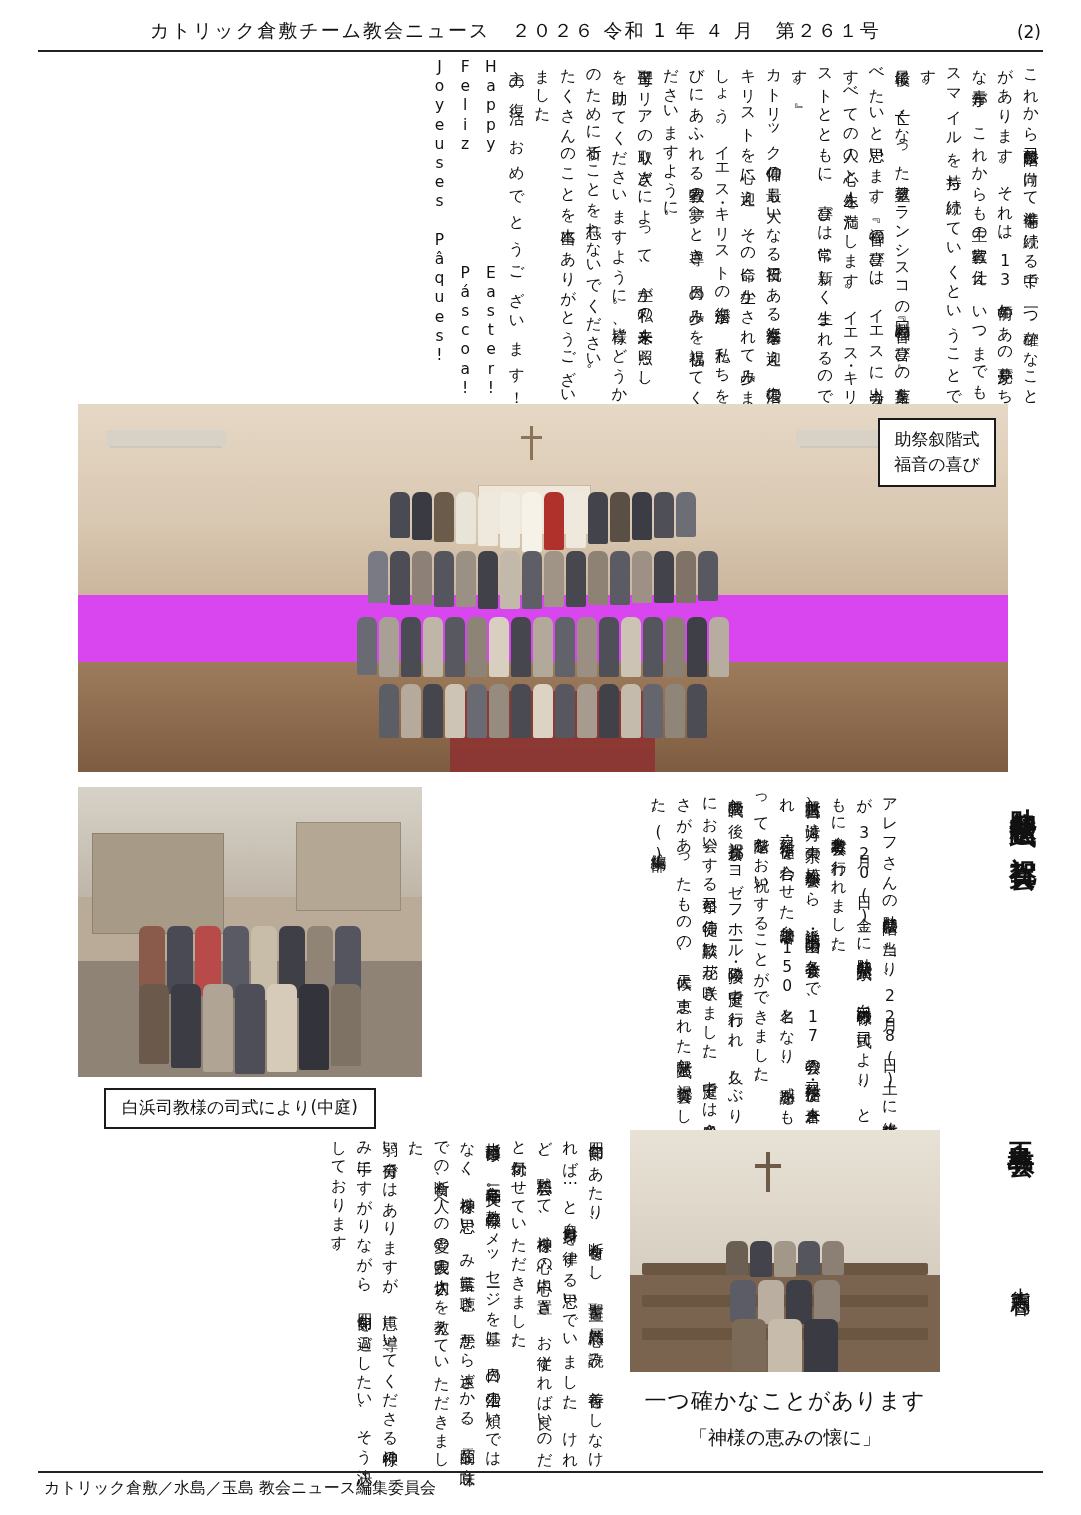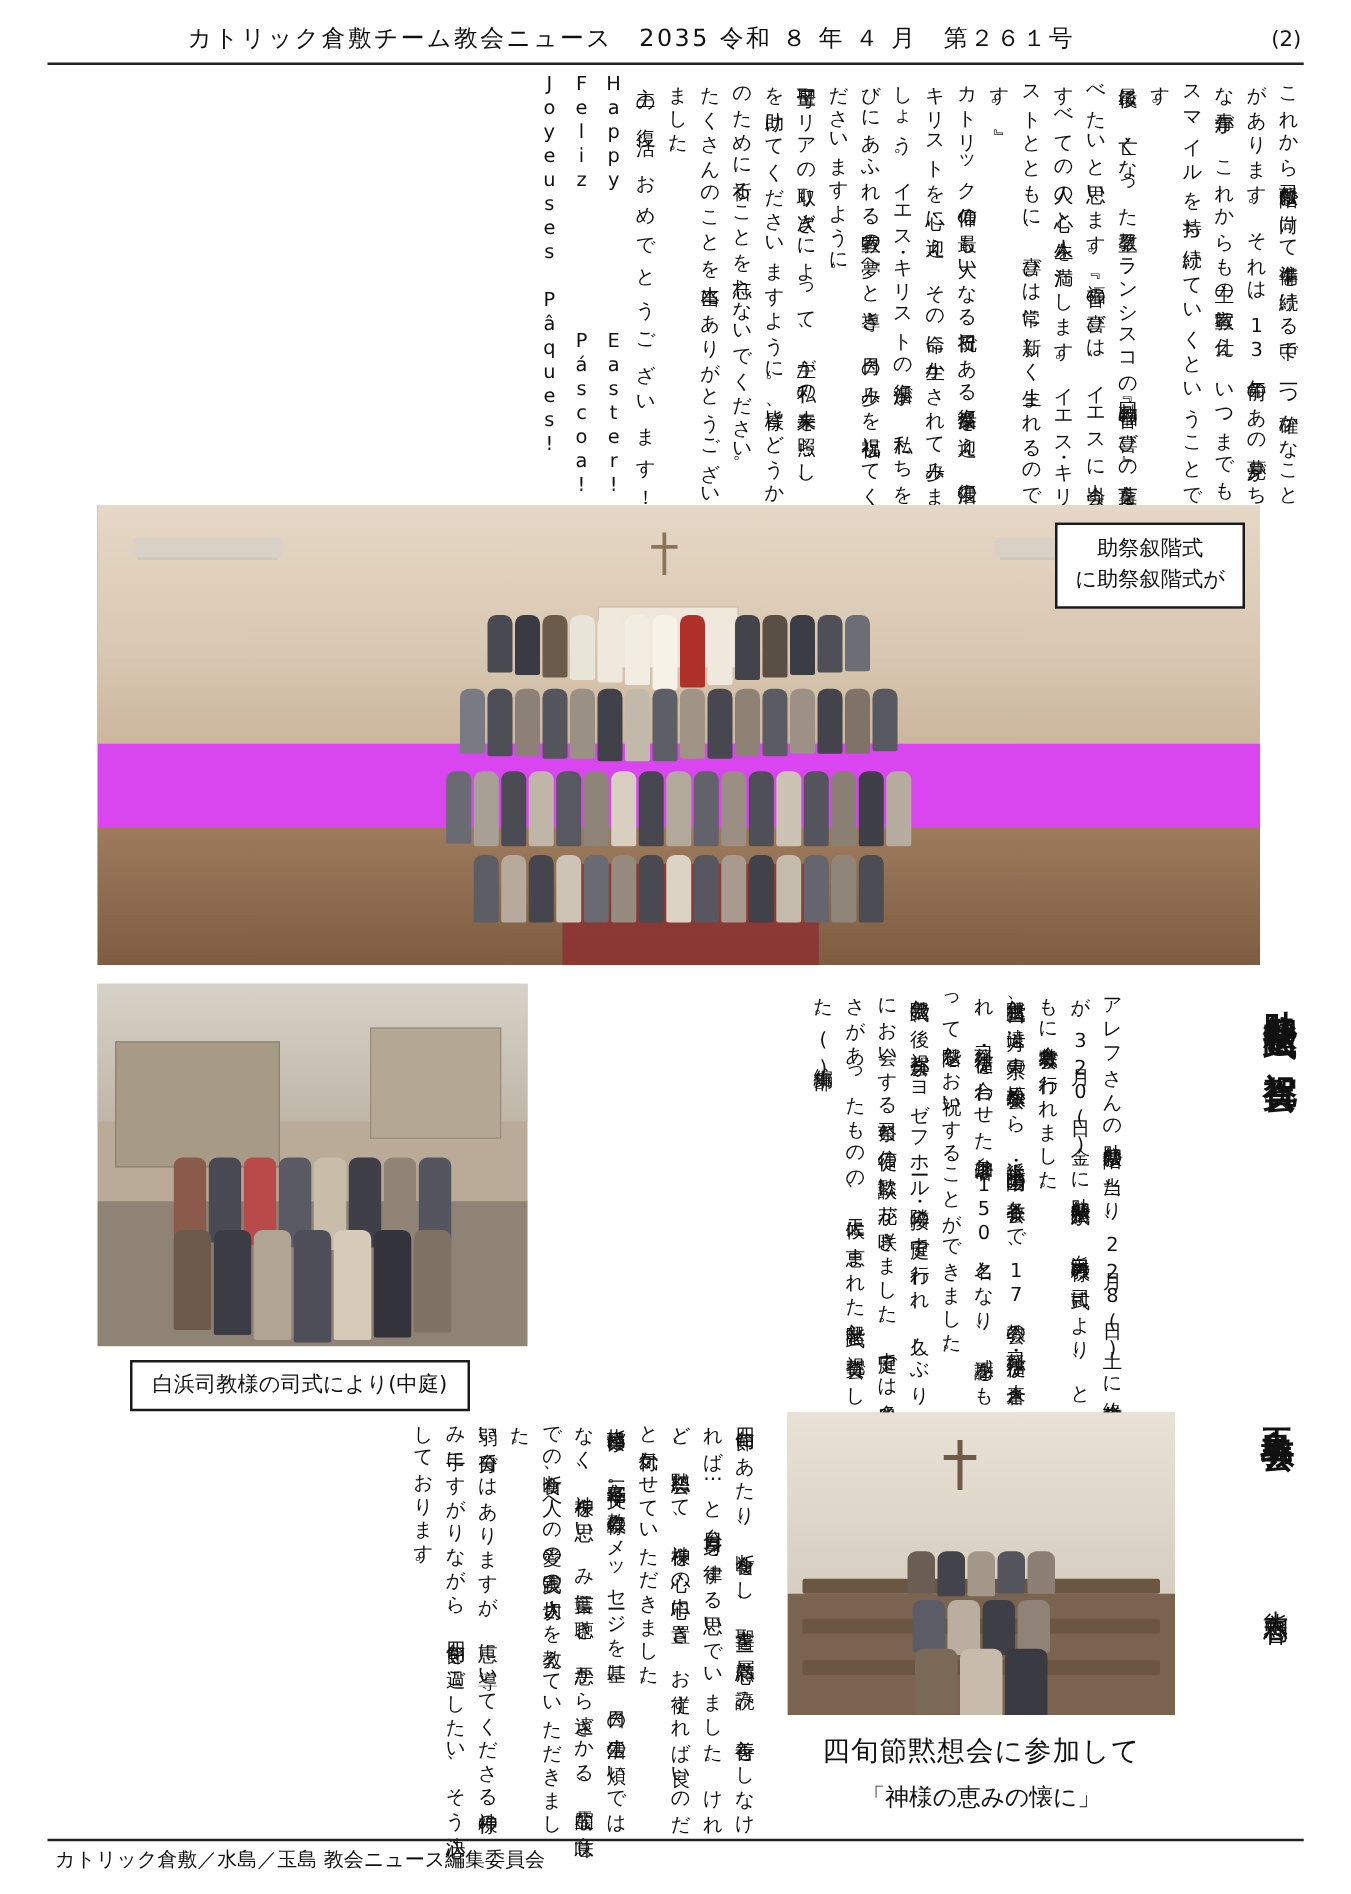--- a/index.html
+++ b/index.html
@@ -338,21 +338,21 @@
   #bottom-article p {
     margin: 0;
     height: 330px;
     text-align: justify;
   }
 </style>
 </head>
 <body>
 
 <div id="header">
-  <div id="header-title">カトリック倉敷チーム教会ニュース　2035 令和 ８ 年 ４ 月　第２６１号</div>
+  <div id="header-title">カトリック倉敷チーム教会ニュース　２０２６ 令和 1 年 ４ 月　第２６１号</div>
   <div id="page-number">(2)</div>
 </div>
 <div id="header-rule"></div>
 
 <div id="top-article">
   <p>これから司祭叙階に向けて準備を続ける中で、一つ確かなことがあります。それは、13年前のあの夢見がちな青年が、これからも主の宣教に仕え、いつまでも淳心会スマイルを持ち続けていくということです。</p>
   <p>最後に、亡くなった教皇フランシスコの回勅『福音の喜び』の言葉を述べたいと思います。『福音の喜びは、イエスに出会うすべての人の心と人生を満たします。イエス・キリストとともに、喜びは常に新しく生まれるのです。』</p>
   <p>カトリック信仰の最も大いなる祝日である復活祭を迎え、復活の主キリストを心に迎え、その命に生かされて歩みましょう。イエス・キリストの復活が、私たちを喜びにあふれる宣教の夢へと導き、日々の歩みを祝福してくださいますように。</p>
   <p>聖母マリアの取り次ぎによって、主が私の未来を照らし、奉仕を助けてくださいますように。皆様、どうか私のために祈ることを忘れないでください。</p>
   <p>たくさんのことを本当にありがとうございました。</p>
@@ -437,21 +437,21 @@
     <span class="person" style="height:54px;background:#a69b8e;"></span>
     <span class="person" style="height:54px;background:#414149;"></span>
     <span class="person" style="height:54px;background:#c5bbad;"></span>
     <span class="person" style="height:54px;background:#65656e;"></span>
     <span class="person" style="height:54px;background:#8f8578;"></span>
     <span class="person" style="height:54px;background:#4c4c55;"></span>
   </div>
 
   <div id="caption-photo1">
     <div>助祭叙階式</div>
-    <div>に助祭叙階式が</div>
+    <div>福音の喜び</div>
   </div>
 </div>
 
 <div id="mid-heading">助祭叙階式と祝賀会</div>
 
 <div id="mid-article">
   <p>アレフさんの助祭叙階に当たり、2月28日(土)に終生誓願式が、3月20日(金)に助祭叙階式が、白浜司教様の司式により、ともに倉敷教会で行われました。</p>
   <p>叙階式当日、遠方は東京の松原教会から、近畿・山陰・山陽の各教会まで、17教会の司祭・信徒が来倉され、司祭・信徒を合わせた参加者は150名となり、感謝をもって叙階をお祝いすることができました。</p>
   <p>叙階式の後、祝賀会がヨゼフホール・隣接の中庭で行われ、久しぶりにお会いする司祭と信徒の歓談に花が咲きました。中庭では多少肌寒さがあったものの、天候に恵まれた叙階式と祝賀会でした。(編集部)</p>
 </div>
@@ -507,21 +507,21 @@
     <span class="person" style="height:44px;width:26px;background:#3e3e47;"></span>
     <span class="person" style="height:42px;width:26px;background:#8e8376;"></span>
   </div>
   <div class="crowd-row" style="top:78%;">
     <span class="person" style="height:52px;width:34px;background:#7b6a58;"></span>
     <span class="person" style="height:54px;width:34px;background:#c7bcab;"></span>
     <span class="person" style="height:54px;width:34px;background:#3a3a43;"></span>
   </div>
 </div>
 
-<div id="caption-photo3-main">四旬節黙想会に参加して</div>
+<div id="caption-photo3-main">一つ確かなことがあります</div>
 <div id="caption-photo3-sub">「神様の恵みの懐に」</div>
 
 <div id="bottom-article">
   <p>四旬節にあたり、断食をし、聖書を一層熱心に読み、善行をしなければ…と自分自身を律する思いでいました。けれど、黙想会にて、神様を心の中心に置き、お従すれば良いのだと気付かせていただきました。</p>
   <p>指導司祭は、三宅仁孝神父。教皇様のメッセージを基に、日々の生活の煩いではなく、神様を思い、み言葉に聴き、悪から遠ざかる、霊的な意味での断食、人への愛の実践の大切さを教えていただきました。</p>
   <p>弱い自分ではありますが、恵に導いてくださる神様のみ手にすがりながら、四旬節を過ごしたい、そう決心しております。</p>
 </div>
 
 <div id="footer-rule"></div>
 <div id="footer-text">カトリック倉敷／水島／玉島 教会ニュース編集委員会</div>

